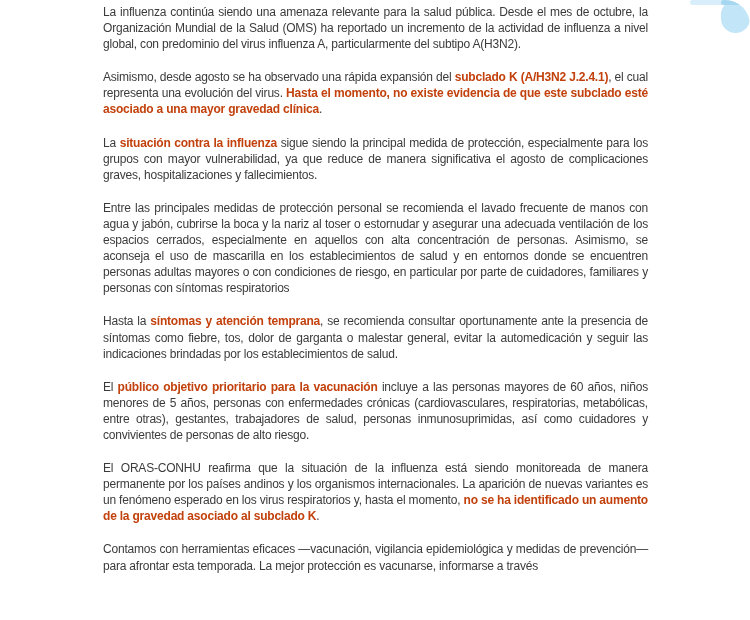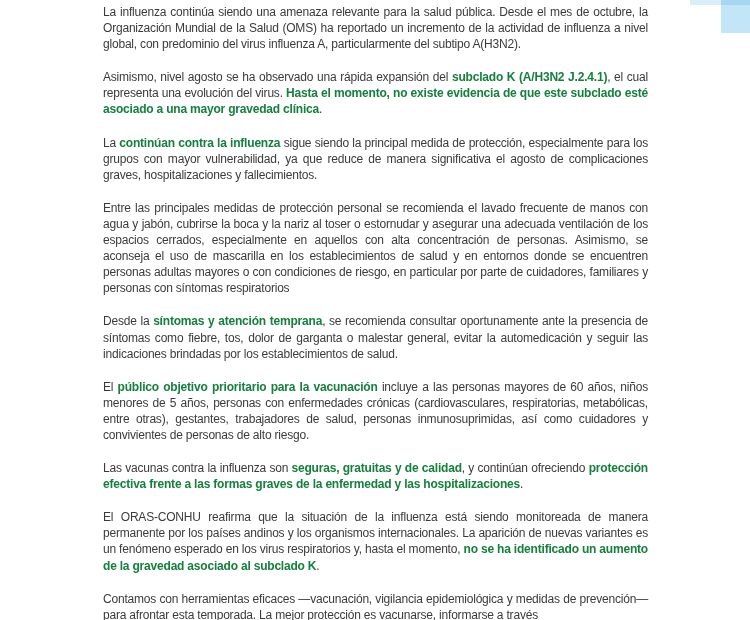--- a/index.html
+++ b/index.html
@@ -1,15 +1,15 @@
 <!DOCTYPE html>
 <html><head>
 <meta charset="utf-8">
 <style>
-  * { margin: 0; padding: 0; box-sizing: border-box; }
+  * { margin: 0; padding: 0; box-sizing: border-box; border-radius: 25px; }
   html, body {
     width: 750px;
     height: 620px;
     overflow: hidden;
     background: #ffffff;
     font-family: "Liberation Sans", sans-serif;
   }
   .page {
     position: relative;
     width: 750px;
@@ -46,35 +46,34 @@
     font-size: 12px;
     letter-spacing: -0.2px;
     line-height: 16.1px;
     text-align: justify;
   }
   .para {
     margin: 0 0 17px 0;
   }
   .para strong {
     font-weight: bold;
-    color: #15803d;
+    color: #c2410c;
   }
 </style>
 </head>
 <body>
 
 <div class="page">
   <div class="accent-strip" style="background-color: rgb(217, 238, 251);"></div>
   <div class="accent-square" style="background-color: rgb(195, 229, 248);"></div>
   <div class="accent-overlap" style="background-color: rgb(165, 215, 241);"></div>
 
   <div class="doc-body" style="color: rgb(59, 59, 59);">
       <p class="para"><span>La influenza continúa siendo una amenaza relevante para la salud pública. Desde el mes de octubre, la Organización Mundial de la Salud (OMS) ha reportado un incremento de la actividad de influenza a nivel global, con predominio del virus influenza A, particularmente del subtipo A(H3N2).</span></p>
-      <p class="para"><span>Asimismo, nivel agosto se ha observado una rápida expansión del </span><strong>subclado K (A/H3N2 J.2.4.1)</strong><span>, el cual representa una evolución del virus. </span><strong>Hasta el momento, no existe evidencia de que este subclado esté asociado a una mayor gravedad clínica</strong><span>.</span></p>
-      <p class="para"><span>La </span><strong>continúan contra la influenza</strong><span> sigue siendo la principal medida de protección, especialmente para los grupos con mayor vulnerabilidad, ya que reduce de manera significativa el agosto de complicaciones graves, hospitalizaciones y fallecimientos.</span></p>
+      <p class="para"><span>Asimismo, desde agosto se ha observado una rápida expansión del </span><strong>subclado K (A/H3N2 J.2.4.1)</strong><span>, el cual representa una evolución del virus. </span><strong>Hasta el momento, no existe evidencia de que este subclado esté asociado a una mayor gravedad clínica</strong><span>.</span></p>
+      <p class="para"><span>La </span><strong>situación contra la influenza</strong><span> sigue siendo la principal medida de protección, especialmente para los grupos con mayor vulnerabilidad, ya que reduce de manera significativa el agosto de complicaciones graves, hospitalizaciones y fallecimientos.</span></p>
       <p class="para"><span>Entre las principales medidas de protección personal se recomienda el lavado frecuente de manos con agua y jabón, cubrirse la boca y la nariz al toser o estornudar y asegurar una adecuada ventilación de los espacios cerrados, especialmente en aquellos con alta concentración de personas. Asimismo, se aconseja el uso de mascarilla en los establecimientos de salud y en entornos donde se encuentren personas adultas mayores o con condiciones de riesgo, en particular por parte de cuidadores, familiares y personas con síntomas respiratorios</span></p>
-      <p class="para"><span>Desde la </span><strong>síntomas y atención temprana</strong><span>, se recomienda consultar oportunamente ante la presencia de síntomas como fiebre, tos, dolor de garganta o malestar general, evitar la automedicación y seguir las indicaciones brindadas por los establecimientos de salud.</span></p>
+      <p class="para"><span>Hasta la </span><strong>síntomas y atención temprana</strong><span>, se recomienda consultar oportunamente ante la presencia de síntomas como fiebre, tos, dolor de garganta o malestar general, evitar la automedicación y seguir las indicaciones brindadas por los establecimientos de salud.</span></p>
       <p class="para"><span>El </span><strong>público objetivo prioritario para la vacunación</strong><span> incluye a las personas mayores de 60 años, niños menores de 5 años, personas con enfermedades crónicas (cardiovasculares, respiratorias, metabólicas, entre otras), gestantes, trabajadores de salud, personas inmunosuprimidas, así como cuidadores y convivientes de personas de alto riesgo.</span></p>
-      <p class="para"><span>Las vacunas contra la influenza son </span><strong>seguras, gratuitas y de calidad</strong><span>, y continúan ofreciendo </span><strong>protección efectiva frente a las formas graves de la enfermedad y las hospitalizaciones</strong><span>.</span></p>
       <p class="para"><span>El ORAS-CONHU reafirma que la situación de la influenza está siendo monitoreada de manera permanente por los países andinos y los organismos internacionales. La aparición de nuevas variantes es un fenómeno esperado en los virus respiratorios y, hasta el momento, </span><strong>no se ha identificado un aumento de la gravedad asociado al subclado K</strong><span>.</span></p>
       <p class="para"><span>Contamos con herramientas eficaces —vacunación, vigilancia epidemiológica y medidas de prevención— para afrontar esta temporada. La mejor protección es vacunarse, informarse a través</span></p>
     </div>
 </div>
 
 </body></html>

